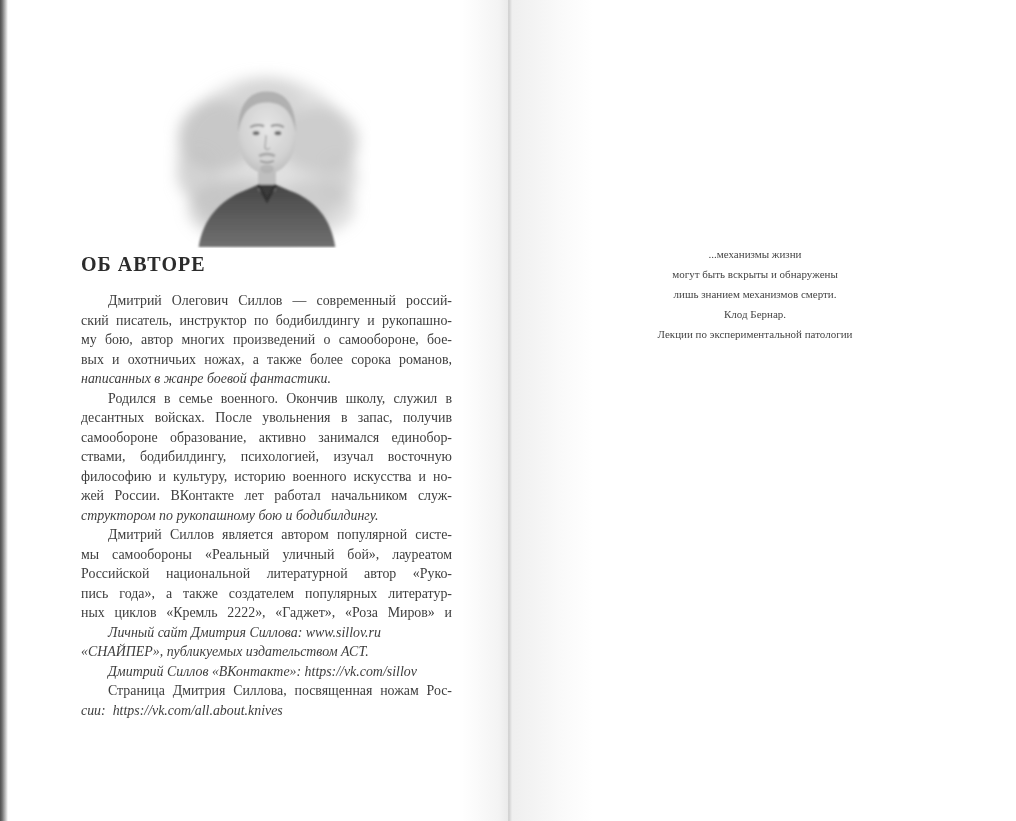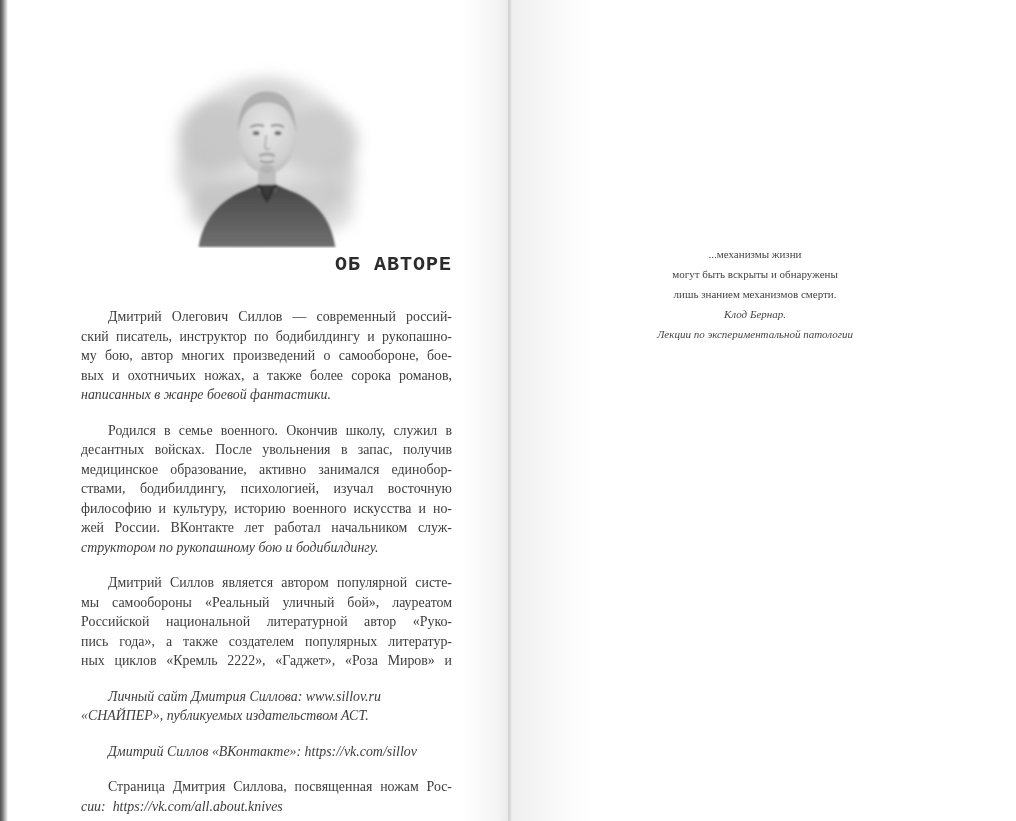--- a/index.html
+++ b/index.html
@@ -33,39 +33,38 @@
   }
 
   .page{position:absolute;top:0;bottom:0;background:transparent;}
   .page-left{left:0;width:508px;}
   .page-right{left:508px;width:508px;}
 
   .portrait{position:absolute;left:163px;top:60px;width:208px;height:188px;}
 
   .heading{
     position:absolute;left:81px;top:253px;width:371px;margin:0;
-    text-align:right;font-size:20px;font-weight:bold;letter-spacing:1px;
+    text-align:left;font-size:20px;font-weight:bold;letter-spacing:1px;
     color:#2b2b2b;
-    font-family:Liberation Mono, monospace;
   }
 
   .text-block{
     position:absolute;left:81px;top:291px;width:371px;
     font-size:13.9px;line-height:19.5px;color:#3d3d3d;
   }
   .line{height:19.5px;overflow:hidden;}
   .line.j{text-align:justify;text-align-last:justify;}
-  .line.indent{text-indent:27px;margin-top:16px;}
+  .line.indent{text-indent:27px;}
   .line.last{white-space:pre-wrap;font-style:italic;}
 
   .epigraph{
     position:absolute;right:76px;top:244px;width:370px;
     text-align:center;font-size:11px;line-height:20px;color:#454545;
   }
-  .epigraph .att{font-style:italic;}
+  .epigraph .att{}
 </style>
 </head>
 <body>
 
 <div class="stage">
 
   <div class="page page-left">
 
     <div class="portrait">
       <svg viewBox="0 0 210 188" width="208" height="188" xmlns="http://www.w3.org/2000/svg">
@@ -117,21 +116,21 @@
     <h1 class="heading">ОБ АВТОРЕ</h1>
 
     <div class="text-block">
         <div class="line indent j">Дмитрий Олегович Силлов — современный россий-</div>
         <div class="line j">ский писатель, инструктор по бодибилдингу и рукопашно-</div>
         <div class="line j">му бою, автор многих произведений о самообороне, бое-</div>
         <div class="line j">вых и охотничьих ножах, а также более сорока романов,</div>
         <div class="line last">написанных в жанре боевой фантастики.</div>
         <div class="line indent j">Родился в семье военного. Окончив школу, служил в</div>
         <div class="line j">десантных войсках. После увольнения в запас, получив</div>
-        <div class="line j">медицинское образование, активно занимался единобор-</div>
+        <div class="line j">самообороне образование, активно занимался единобор-</div>
         <div class="line j">ствами, бодибилдингу, психологией, изучал восточную</div>
         <div class="line j">философию и культуру, историю военного искусства и но-</div>
         <div class="line j">жей России. ВКонтакте лет работал начальником служ-</div>
         <div class="line last">структором по рукопашному бою и бодибилдингу.</div>
         <div class="line indent j">Дмитрий Силлов является автором популярной систе-</div>
         <div class="line j">мы самообороны «Реальный уличный бой», лауреатом</div>
         <div class="line j">Российской национальной литературной автор «Руко-</div>
         <div class="line j">пись года», а также создателем популярных литератур-</div>
         <div class="line j">ных циклов «Кремль 2222», «Гаджет», «Роза Миров» и</div>
         <div class="line indent last">Личный сайт Дмитрия Силлова: www.sillov.ru</div>

